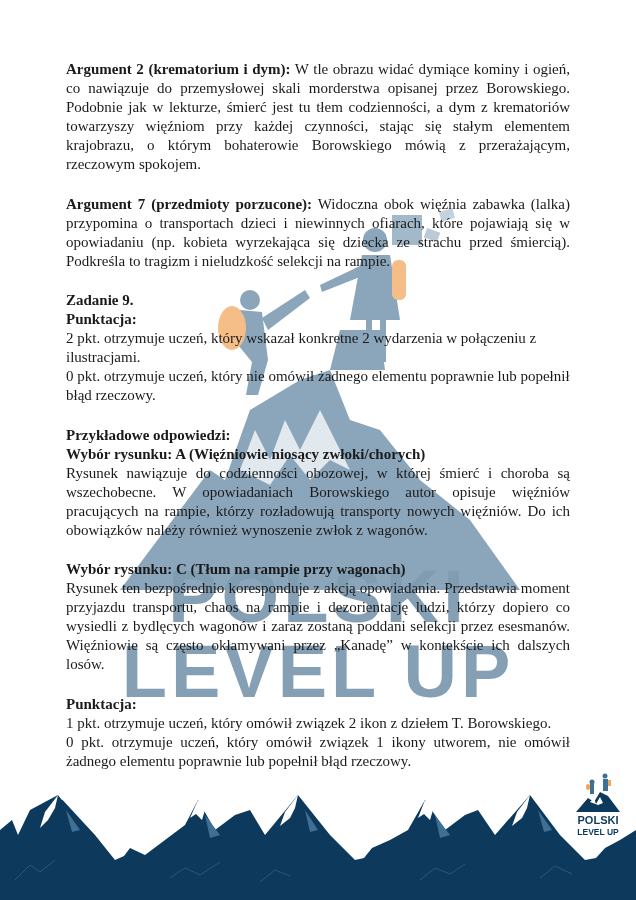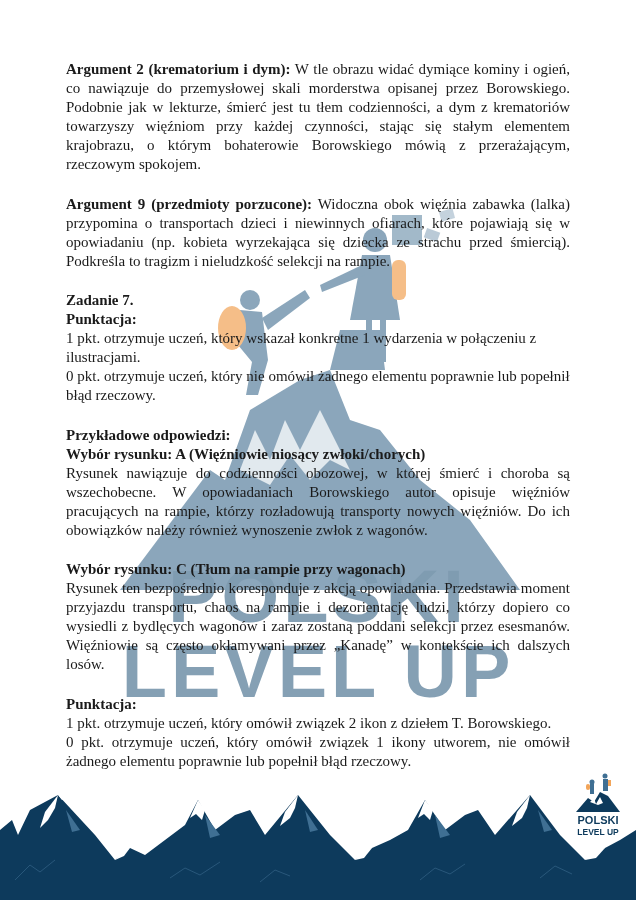--- a/index.html
+++ b/index.html
@@ -39,26 +39,26 @@
     <rect x="425" y="230" width="14" height="10" fill="#5e84a1" opacity="0.6" transform="rotate(20 432 235)"></rect>
     <rect x="440" y="210" width="14" height="10" fill="#5e84a1" opacity="0.5" transform="rotate(-15 447 215)"></rect>
   </g>
   <text x="318" y="622" text-anchor="middle" font-family="Liberation Sans, sans-serif" font-weight="bold" font-size="74" letter-spacing="4" fill="#7f9bb0" opacity="0.95">POLSKI</text>
   <text x="318" y="697" text-anchor="middle" font-family="Liberation Sans, sans-serif" font-weight="bold" font-size="74" letter-spacing="4" fill="#7f9bb0" opacity="0.95">LEVEL UP</text>
 </svg>
 
 <div class="content">
   <p class="p"><b>Argument 2 (krematorium i dym):</b><span> W tle obrazu widać dymiące kominy i ogień, co nawiązuje do przemysłowej skali morderstwa opisanej przez Borowskiego. Podobnie jak w lekturze, śmierć jest tu tłem codzienności, a dym z krematoriów towarzyszy więźniom przy każdej czynności, stając się stałym elementem krajobrazu, o którym bohaterowie Borowskiego mówią z przerażającym, rzeczowym spokojem.</span></p>
   <div class="gap"></div>
-  <p class="p"><b>Argument 9 (przedmioty porzucone):</b><span> Widoczna obok więźnia zabawka (lalka) przypomina o transportach dzieci i niewinnych ofiarach, które pojawiają się w opowiadaniu (np. kobieta wyrzekająca się dziecka ze strachu przed śmiercią). Podkreśla to tragizm i nieludzkość selekcji na rampie.</span></p>
+  <p class="p"><b>Argument 7 (przedmioty porzucone):</b><span> Widoczna obok więźnia zabawka (lalka) przypomina o transportach dzieci i niewinnych ofiarach, które pojawiają się w opowiadaniu (np. kobieta wyrzekająca się dziecka ze strachu przed śmiercią). Podkreśla to tragizm i nieludzkość selekcji na rampie.</span></p>
   <div class="gap"></div>
 
-  <p class="p left"><b>Zadanie 7.</b></p>
+  <p class="p left"><b>Zadanie 9.</b></p>
   <p class="p left"><b>Punktacja:</b></p>
-  <p class="p left">1 pkt. otrzymuje uczeń, który wskazał konkretne 1 wydarzenia w połączeniu z ilustracjami.</p>
+  <p class="p left">2 pkt. otrzymuje uczeń, który wskazał konkretne 2 wydarzenia w połączeniu z ilustracjami.</p>
   <p class="p left">0 pkt. otrzymuje uczeń, który nie omówił żadnego elementu poprawnie lub popełnił błąd rzeczowy.</p>
   <div class="gap"></div>
 
   <p class="p left"><b>Przykładowe odpowiedzi:</b></p>
   <p class="p left"><b>Wybór rysunku: A (Więźniowie niosący zwłoki/chorych)</b></p>
   <p class="p">Rysunek nawiązuje do codzienności obozowej, w której śmierć i choroba są wszechobecne. W opowiadaniach Borowskiego autor opisuje więźniów pracujących na rampie, którzy rozładowują transporty nowych więźniów. Do ich obowiązków należy również wynoszenie zwłok z wagonów.</p>
   <div class="gap"></div>
   <p class="p left"><b>Wybór rysunku: C (Tłum na rampie przy wagonach)</b></p>
   <p class="p">Rysunek ten bezpośrednio koresponduje z akcją opowiadania. Przedstawia moment przyjazdu transportu, chaos na rampie i dezorientację ludzi, którzy dopiero co wysiedli z bydlęcych wagonów i zaraz zostaną poddani selekcji przez esesmanów. Więźniowie są często okłamywani przez „Kanadę” w kontekście ich dalszych losów.</p>
   <div class="gap"></div>

